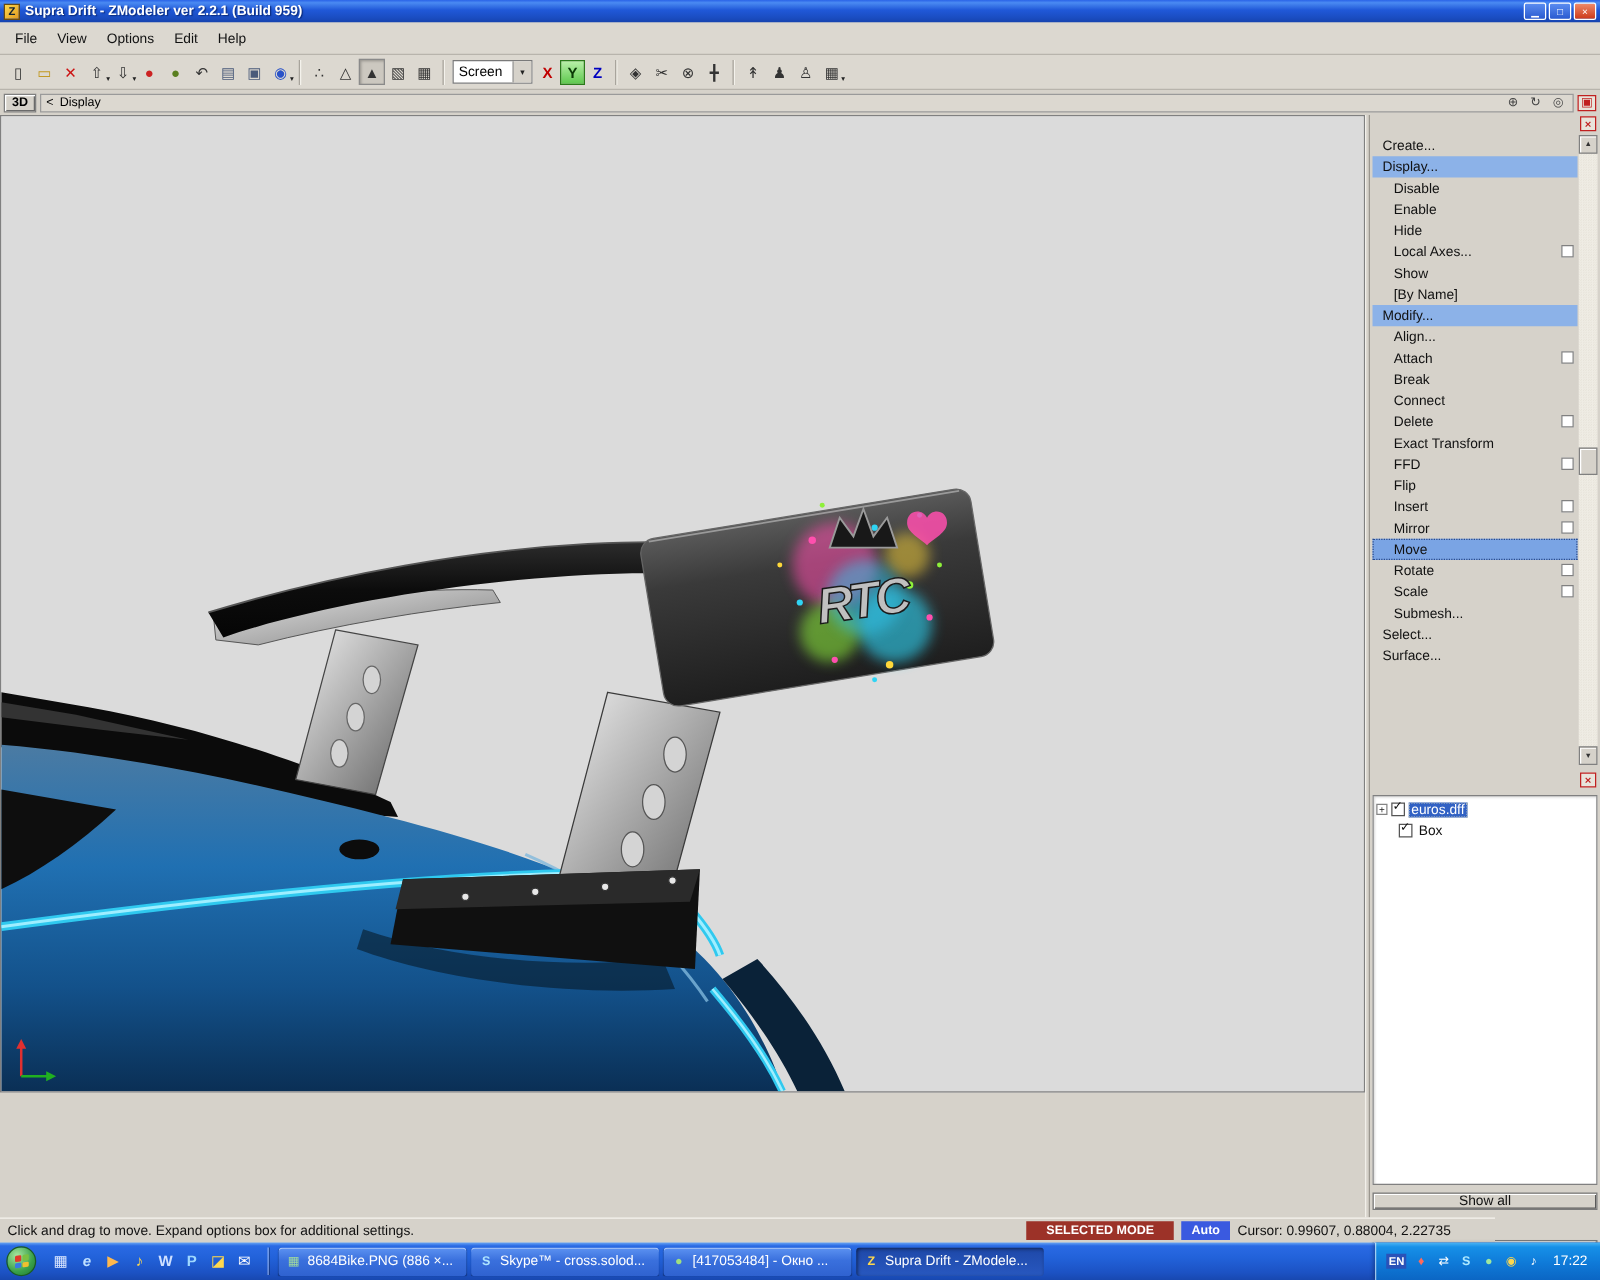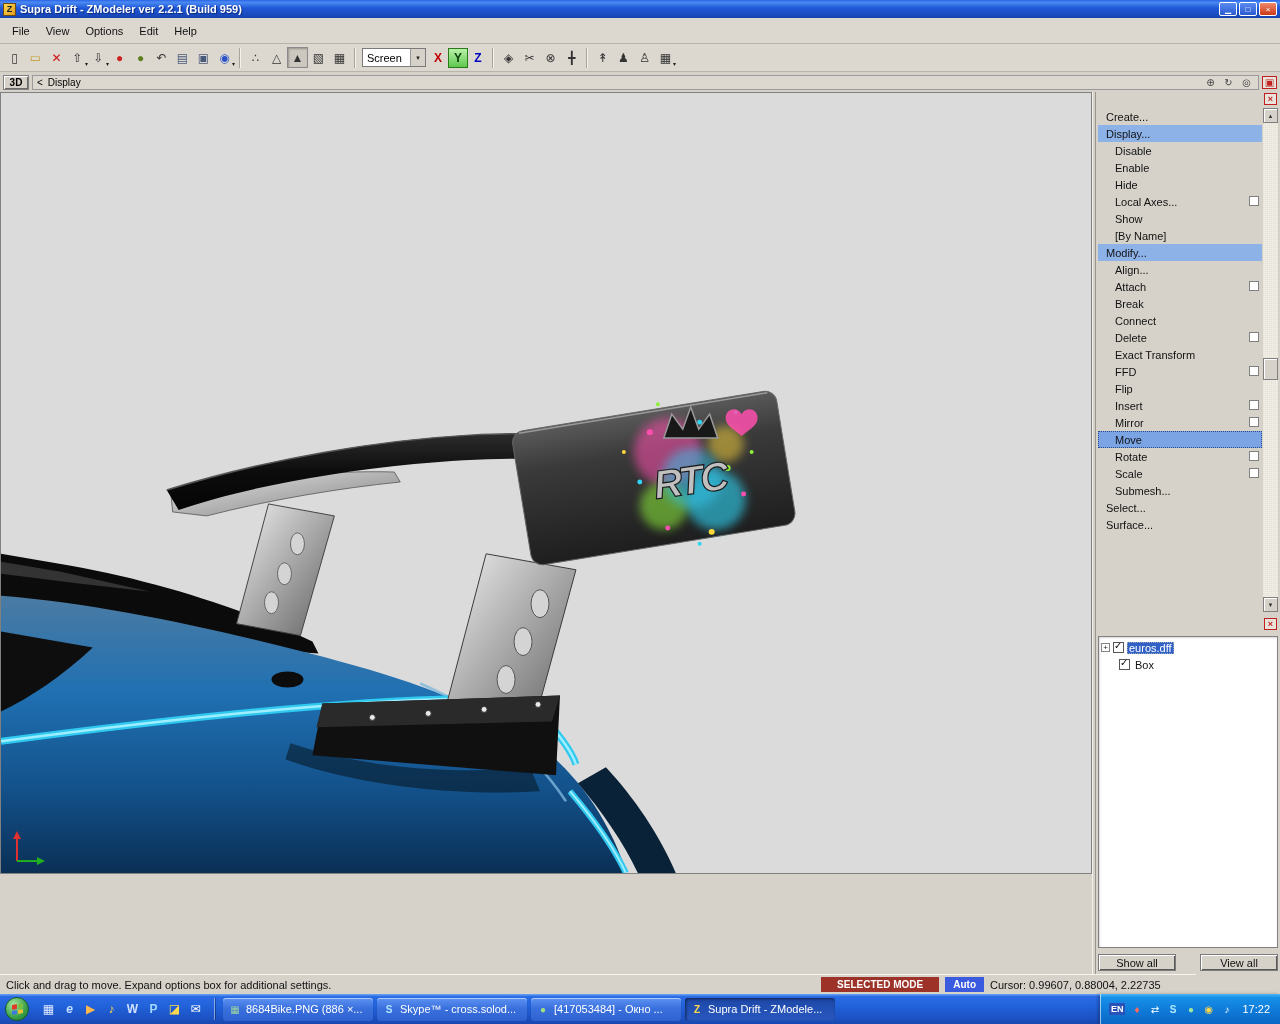--- a/index.html
+++ b/index.html
@@ -76,21 +76,21 @@
   .tree { position:absolute; top:544px; left:2px; right:2px; height:312px; background:#fff; border:1px solid #808080;
     box-shadow:inset 1px 1px 2px rgba(0,0,0,.15); padding:2px 0 0 2px; overflow:hidden; }
   .trow { height:17px; display:flex; align-items:center; gap:3px; font-size:11px; }
   .trow.child { padding-left:18px; }
   .plus { width:9px; height:9px; border:1px solid #848484; background:#fff; font-size:8px; line-height:7px; text-align:center; color:#222; }
   .plus::after { content:"+"; }
   .tcb { width:11px; height:11px; border:1px solid #555; background:#fff; position:relative; }
   .tcb.checked::after { content:"✓"; position:absolute; top:-3px; left:0; font-size:10px; color:#0a0a0a; }
   .tlabel { padding:0 2px; color:#111; }
   .tlabel.selected { background:#3161c4; color:#fff; outline:1px dotted #9ab; outline-offset:-1px; }
-  .treebtns { position:absolute; top:862px; left:2px; right:2px; display:flex; gap:24px; }
+  .treebtns { position:absolute; top:862px; left:2px; right:2px; display:flex; gap:24px;flex-direction:column; }
   .btn { flex:1; height:17px; background:#d6d2ca; border:1px solid #7a7a7a;
     box-shadow:inset 1px 1px 0 #fff, inset -1px -1px 0 #5a5a5a; font-size:11px; color:#111;
     display:flex; align-items:center; justify-content:center; }
 
   
   .logarea { position:absolute; top:874px; left:0; width:1092px; height:100px; background:#d6d2ca; display:flex; }
   .logstrip { width:15px; position:relative; }
   .logstrip .redx { position:absolute; top:2px; left:1px; }
   .logbox { flex:1; background:#fff; border:1px solid #808080; box-shadow:inset 1px 1px 2px rgba(0,0,0,.15);
     margin:1px 1px 1px 0; padding:5px 6px; }

